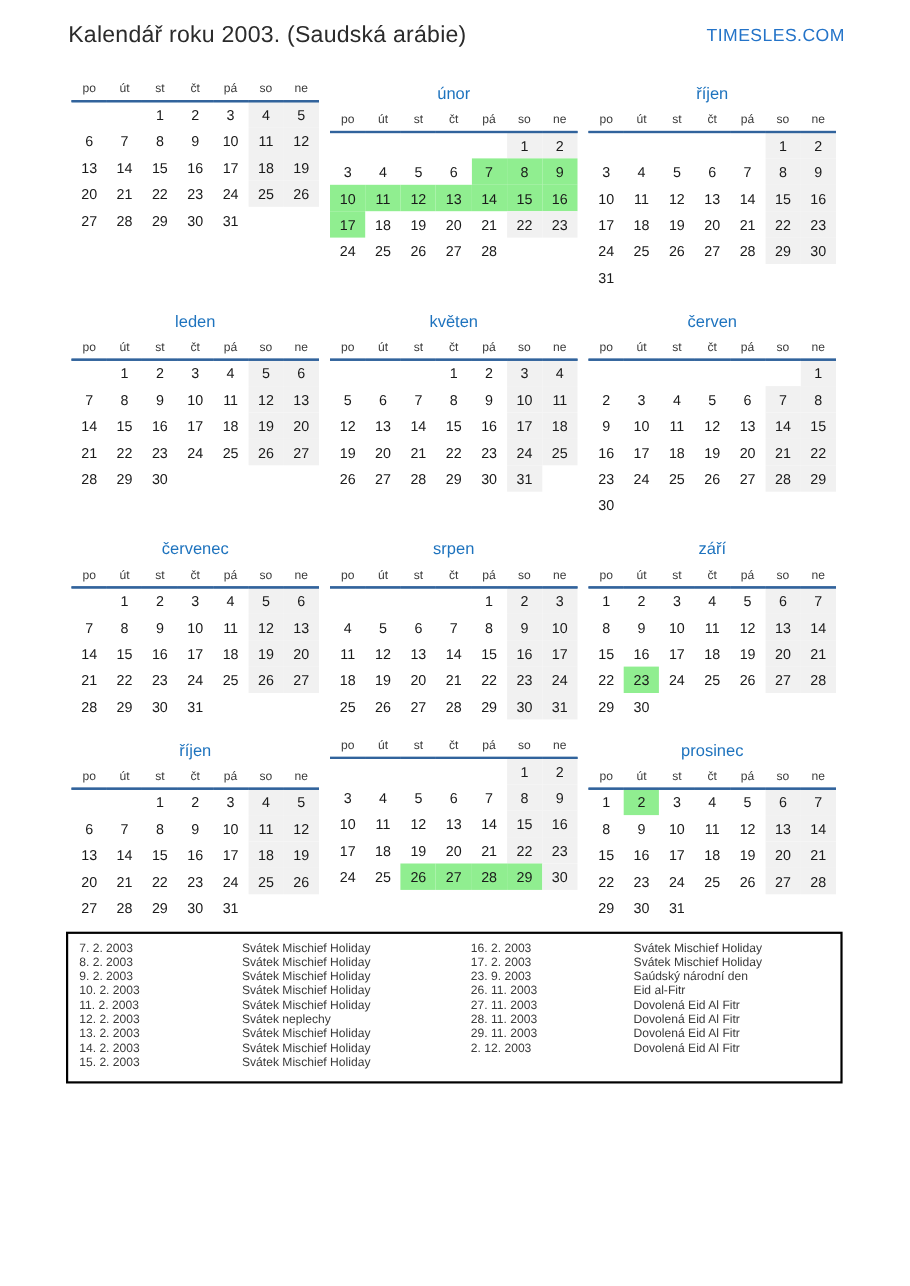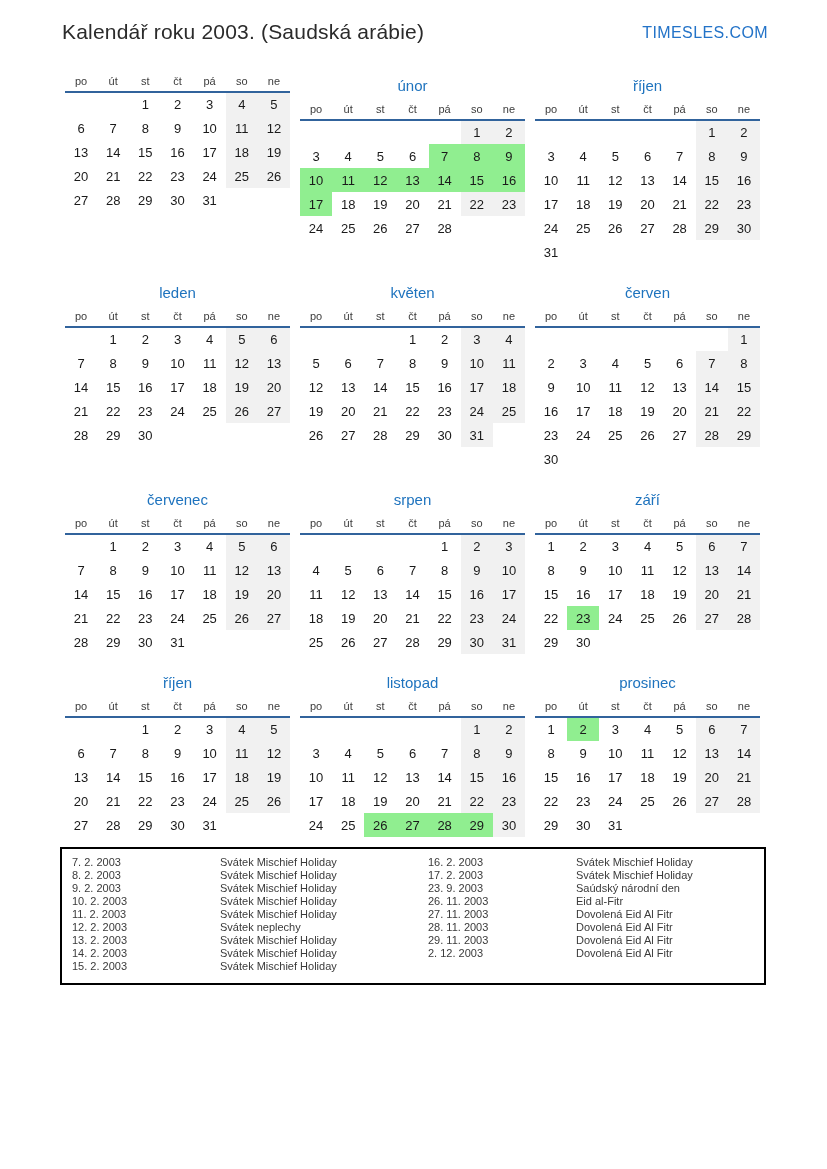--- a/index.html
+++ b/index.html
@@ -728,21 +728,20 @@
               <td>29</td>
               <td>30</td>
               <td>31</td>
               <td></td>
               <td></td>
             </tr>
           </tbody>
         </table>
       </div>
       <div class="month">
-        <div class="month-title">listopad</div>
         <table>
           <thead>
             <tr>
               <th>po</th>
               <th>út</th>
               <th>st</th>
               <th>čt</th>
               <th>pá</th>
               <th>so</th>
               <th>ne</th>

